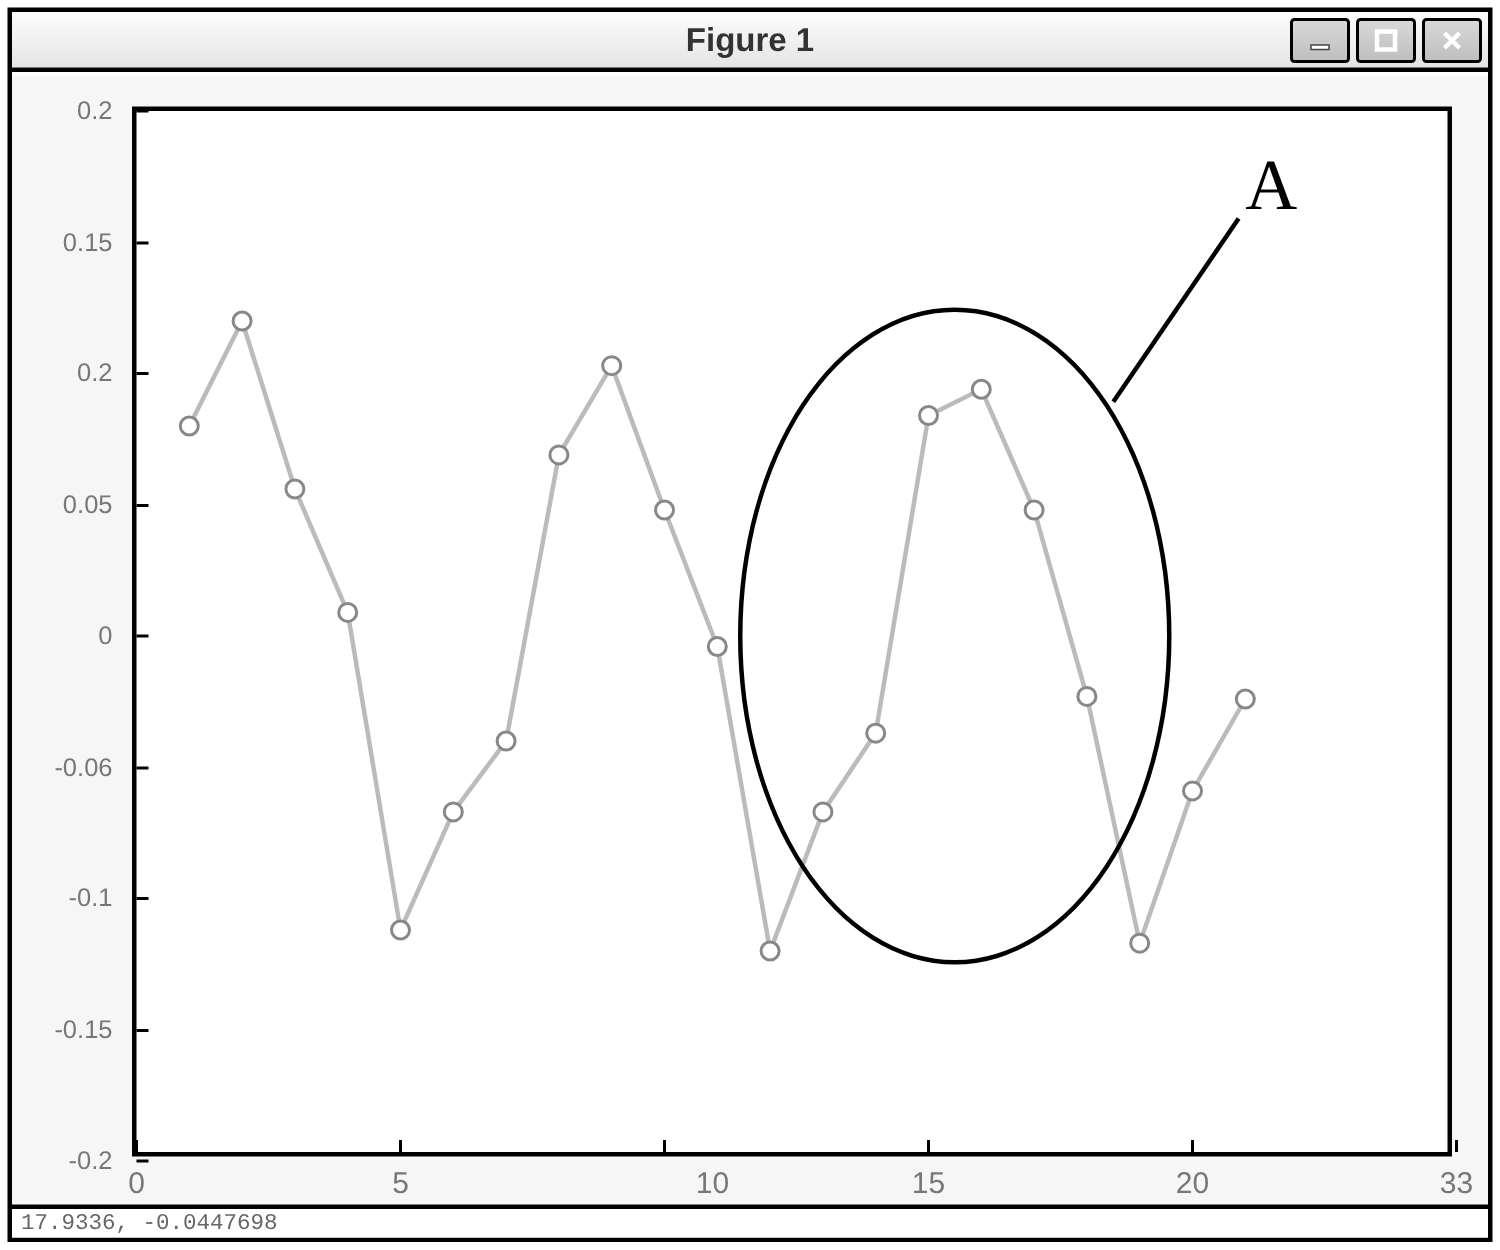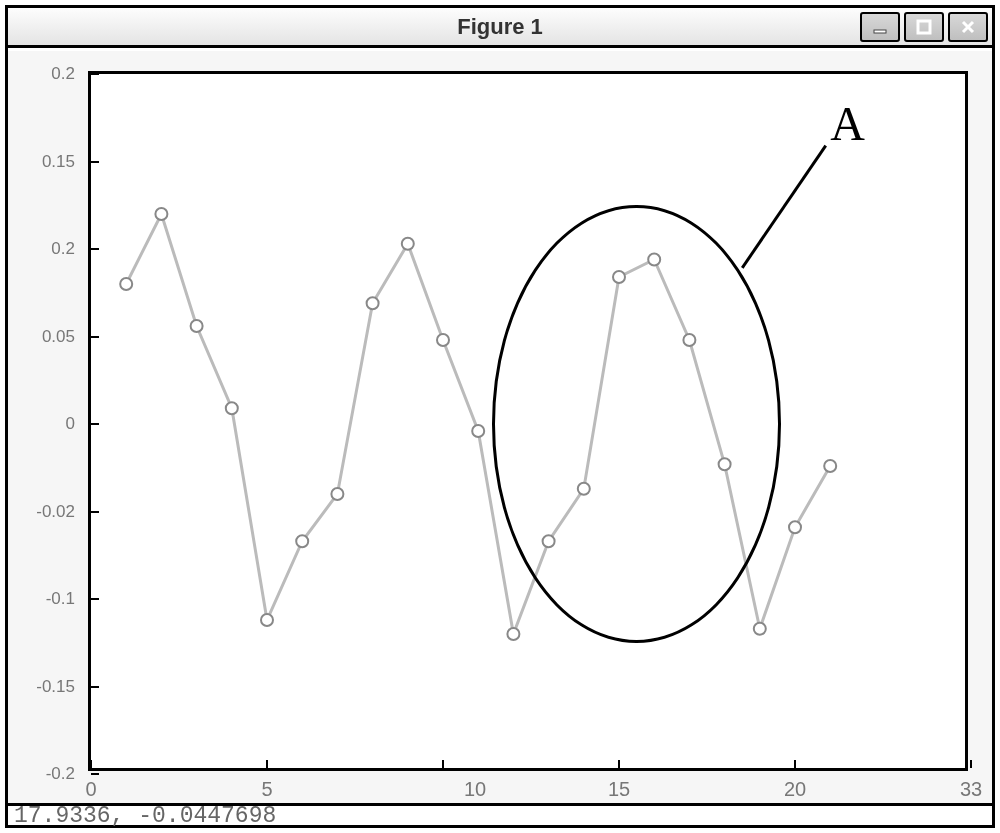--- a/index.html
+++ b/index.html
@@ -56,21 +56,21 @@
     height: 755px;
     background: #f6f6f6;
   }
   .statusbar {
     position: absolute;
     left: 0; right: 0; bottom: 0;
     height: 22px;
     border-top: 3px solid #000;
     background: #fff;
     font-family: "Courier New", monospace;
-    font-size: 23px;
+    font-size: 15px;
     color: #666;
     padding-left: 6px;
     line-height: 20px;
   }
 
   .plotbox {
     position: absolute;
     left: 80px;
     top: 20px;
     width: 880px;
@@ -181,21 +181,21 @@
         <div class="xtick-label" style="left: 704px;">20</div>
         <div class="tick-x" style="left: 879px;"></div>
         <div class="xtick-label" style="left: 880px;">33</div>
         <div class="tick-y" style="top: 699px;"></div>
         <div class="ytick-label" style="top: 700px;">-0.2</div>
         <div class="tick-y" style="top: 611.5px;"></div>
         <div class="ytick-label" style="top: 612.5px;">-0.15</div>
         <div class="tick-y" style="top: 524px;"></div>
         <div class="ytick-label" style="top: 525px;">-0.1</div>
         <div class="tick-y" style="top: 436.5px;"></div>
-        <div class="ytick-label" style="top: 437.5px;">-0.02</div>
+        <div class="ytick-label" style="top: 437.5px;">-0.06</div>
         <div class="tick-y" style="top: 349px;"></div>
         <div class="ytick-label" style="top: 350px;">0</div>
         <div class="tick-y" style="top: 261.5px;"></div>
         <div class="ytick-label" style="top: 262.5px; text-align: center;">0.05</div>
         <div class="tick-y" style="top: 174px;"></div>
         <div class="ytick-label" style="top: 175px;">0.2</div>
         <div class="tick-y" style="top: 86.5px;"></div>
         <div class="ytick-label" style="top: 87.5px;">0.15</div>
         <div class="tick-y" style="top: -1px;"></div>
         <div class="ytick-label" style="top: 0px;">0.2</div>

